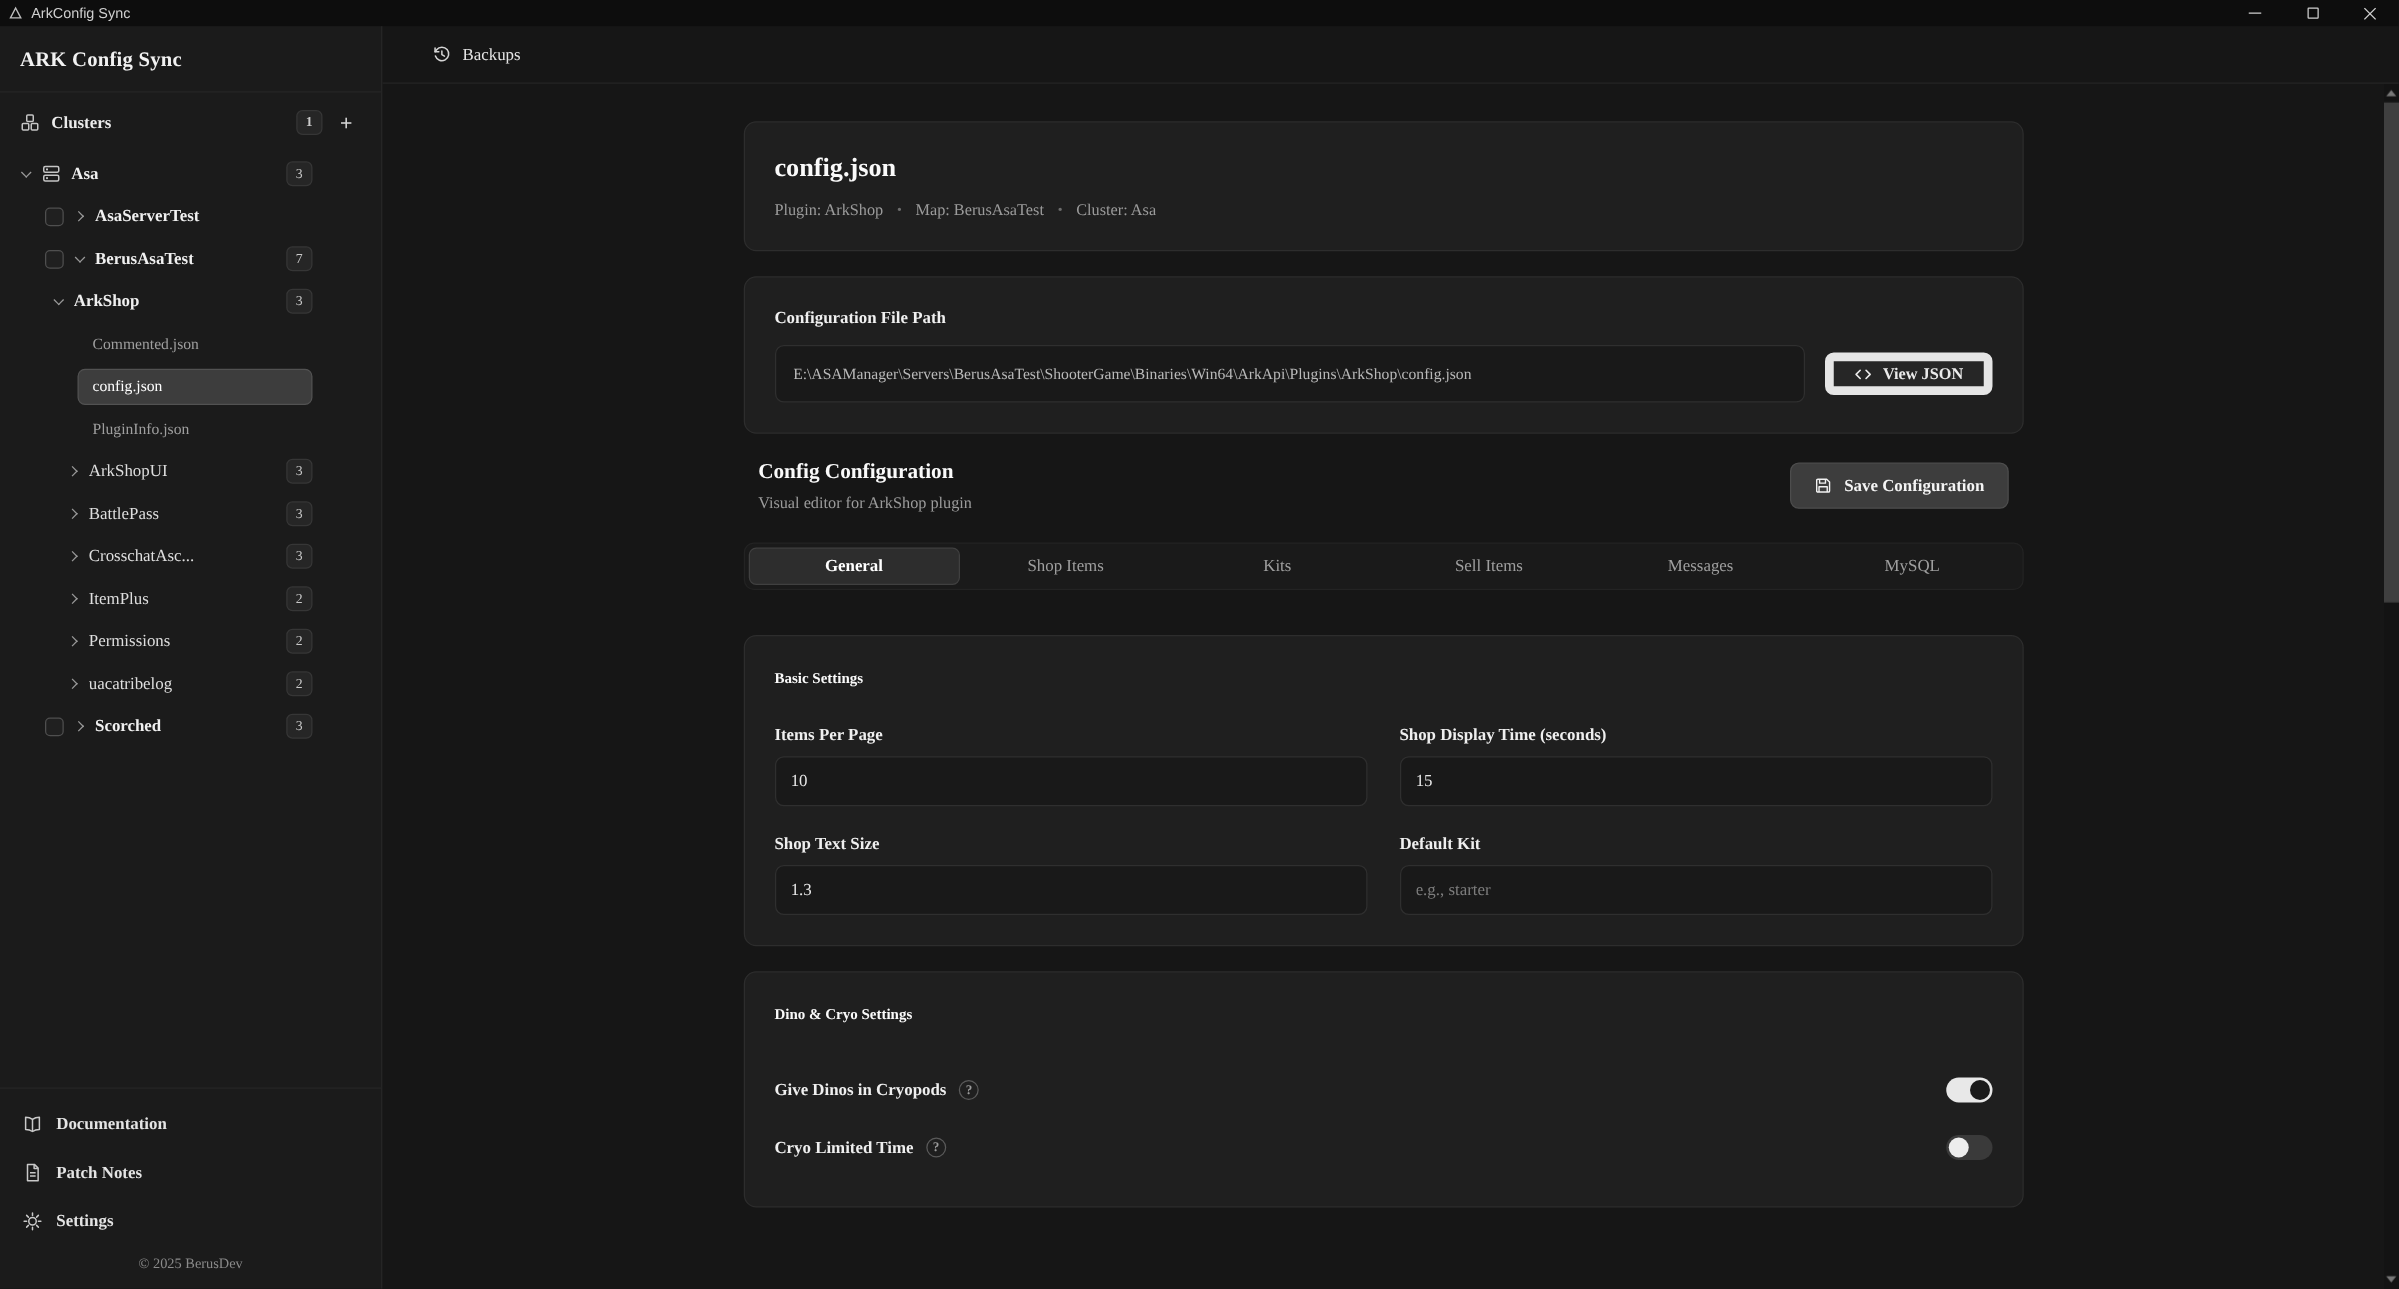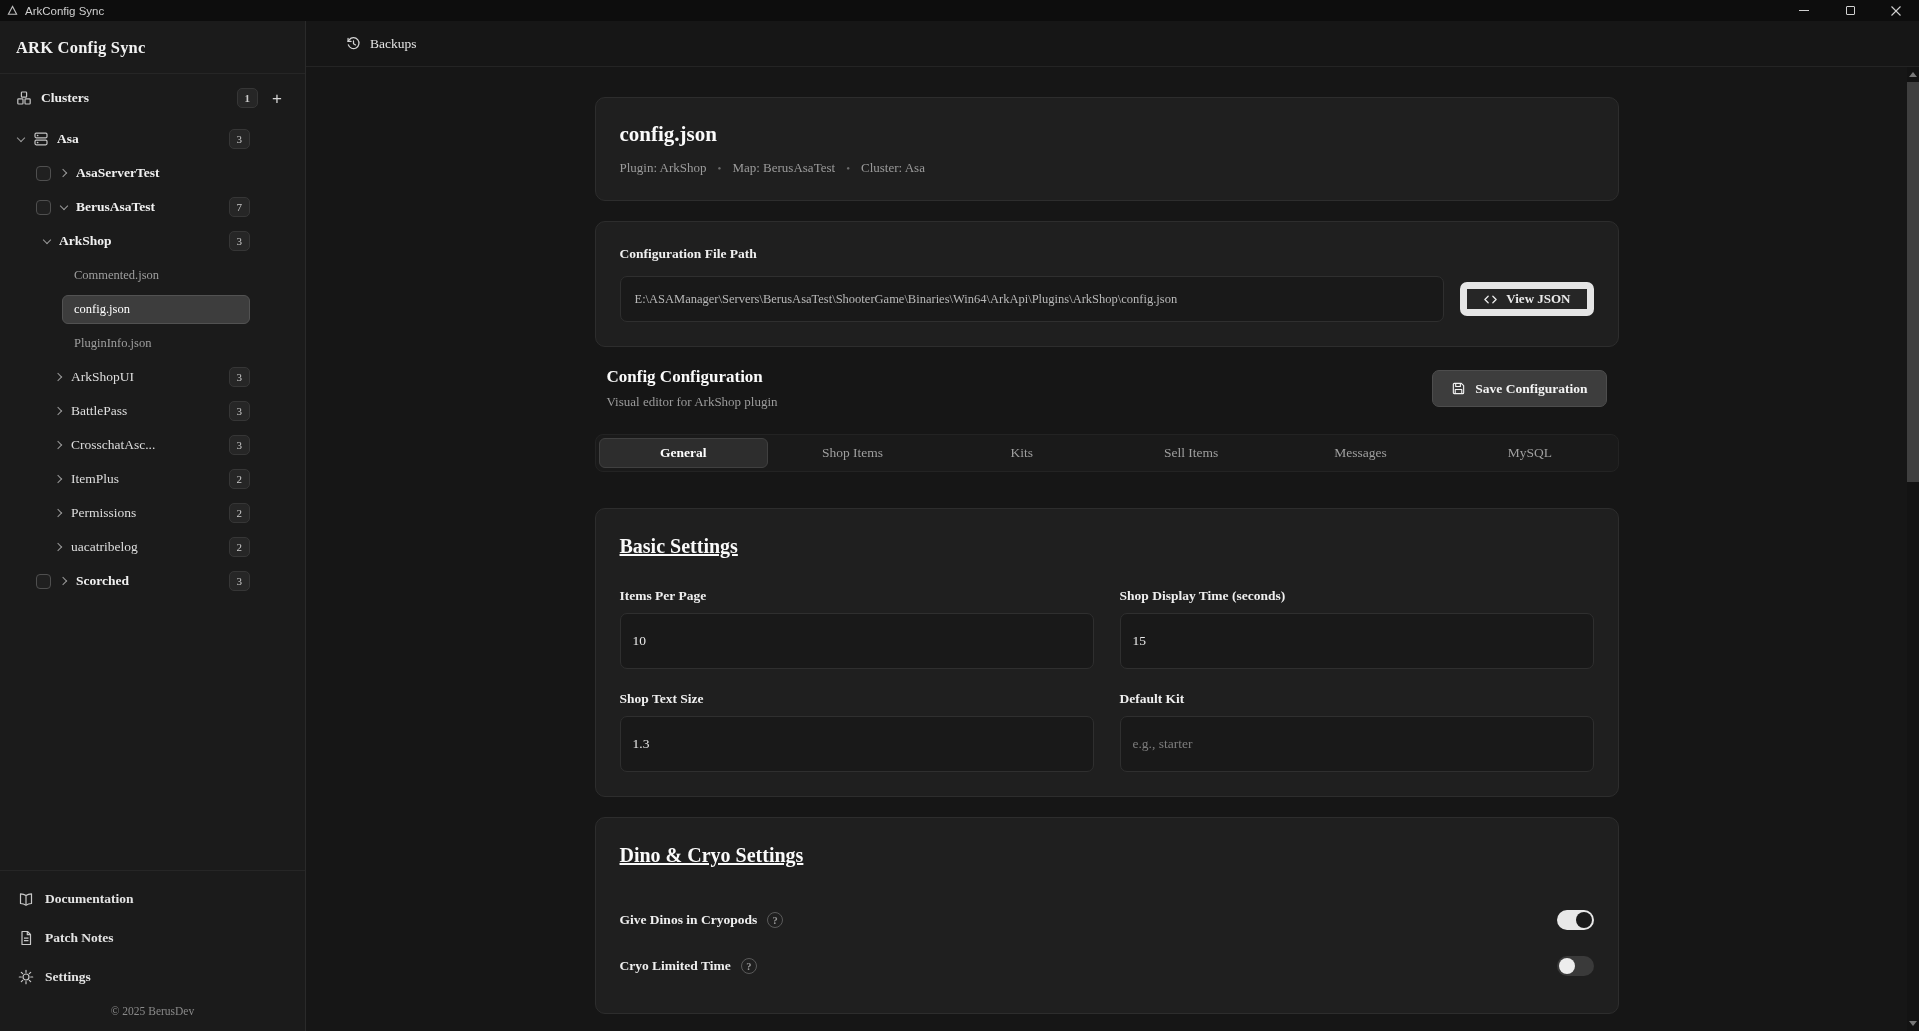--- a/index.html
+++ b/index.html
@@ -67,24 +67,24 @@
 
   .section-head { display:flex; align-items:center; justify-content:space-between; margin:12px 12px 24px; }
   .section-head h2 { margin:0 0 7px; font-size:17px; color:#fafafa; }
   .section-head .sub { font-size:13px; color:#9b9b9b; }
   .btn-primary { height:37px; padding:0 18px; background:#3d3d3d; border:1px solid #4d4d4d; border-radius:7px; color:#f4f4f4; font-size:13.5px; display:flex; align-items:center; gap:9px; cursor:pointer; font-family:"Liberation Serif", serif; font-weight:bold; }
 
   .tabs { background:#1a1a1a; border:1px solid #232323; border-radius:8px; display:flex; padding:3px; height:38px; margin-bottom:36px; }
   .tab { flex:1; display:flex; align-items:center; justify-content:center; font-size:13.5px; color:#9f9f9f; border-radius:6px; border:1px solid transparent; cursor:pointer; }
   .tab.active { background:#2d2d2d; border-color:#404040; color:#ffffff; font-weight:bold; }
 
-  .form-card h3 { margin:2px 0 30px; font-size:20px; color:#fafafa;text-decoration:underline; }
+  .form-card h3 { margin:2px 0 30px; font-size:12px; color:#fafafa; }
   .grid { display:grid; grid-template-columns:1fr 1fr; column-gap:26px; row-gap:22px; }
   .field label { display:block; font-weight:bold; font-size:13.5px; margin-bottom:9px; color:#efefef; }
-  .field input { width:100%; height:56px; background:#191919; border:1px solid #2f2f2f; border-radius:7px; color:#e8e8e8; padding:0 12px; font-size:13.5px; font-family:"Liberation Serif", serif; }
+  .field input { width:100%; height:40px; background:#191919; border:1px solid #2f2f2f; border-radius:7px; color:#e8e8e8; padding:0 12px; font-size:13.5px; font-family:"Liberation Serif", serif; }
   input::placeholder { color:#7d7d7d; }
   .field.full { grid-column:1 / -1; }
 
   .toggle-row { display:flex; align-items:center; justify-content:space-between; padding:13px 0; }
   .t-left { display:flex; align-items:center; gap:10px; font-weight:bold; font-size:13.5px; color:#efefef; }
   .help { width:16px; height:16px; border-radius:50%; border:1px solid #5a5a5a; color:#9a9a9a; font-size:10.5px; display:flex; align-items:center; justify-content:center; cursor:pointer; }
   .switch { width:37px; height:20px; border-radius:10px; position:relative; cursor:pointer; flex:none; }
   .switch .knob { position:absolute; top:2px; width:16px; height:16px; border-radius:50%; }
   .switch.on { background:#e8e8e8; }
   .switch.on .knob { left:19px; background:#1b1b1b; }

